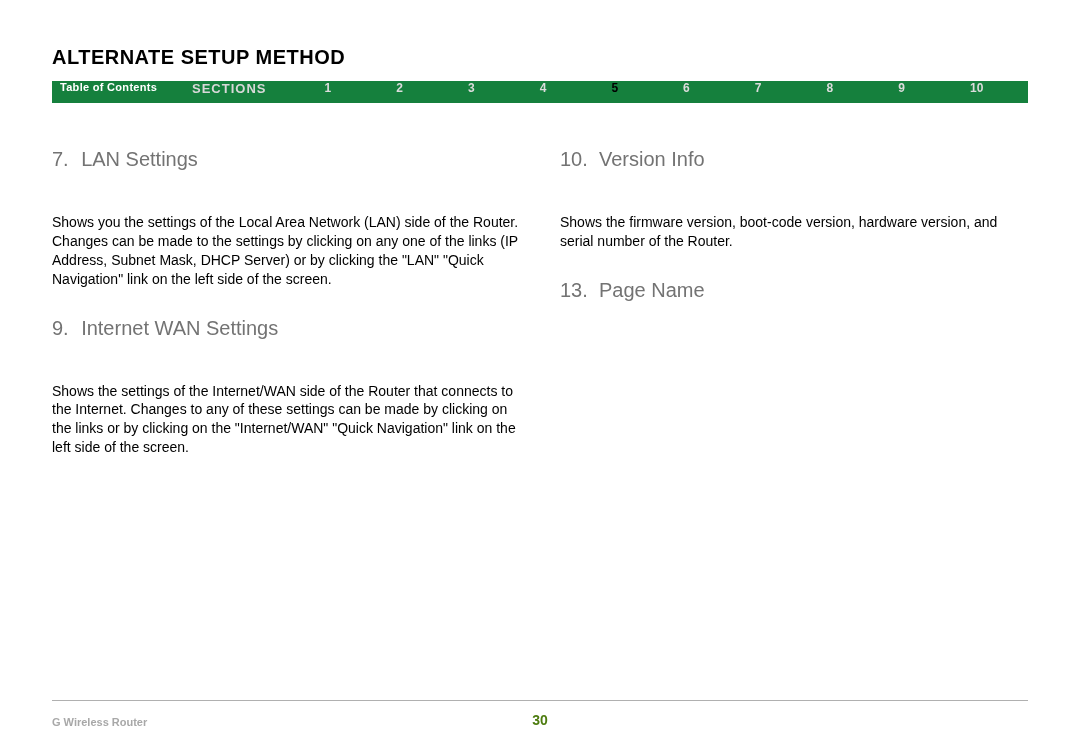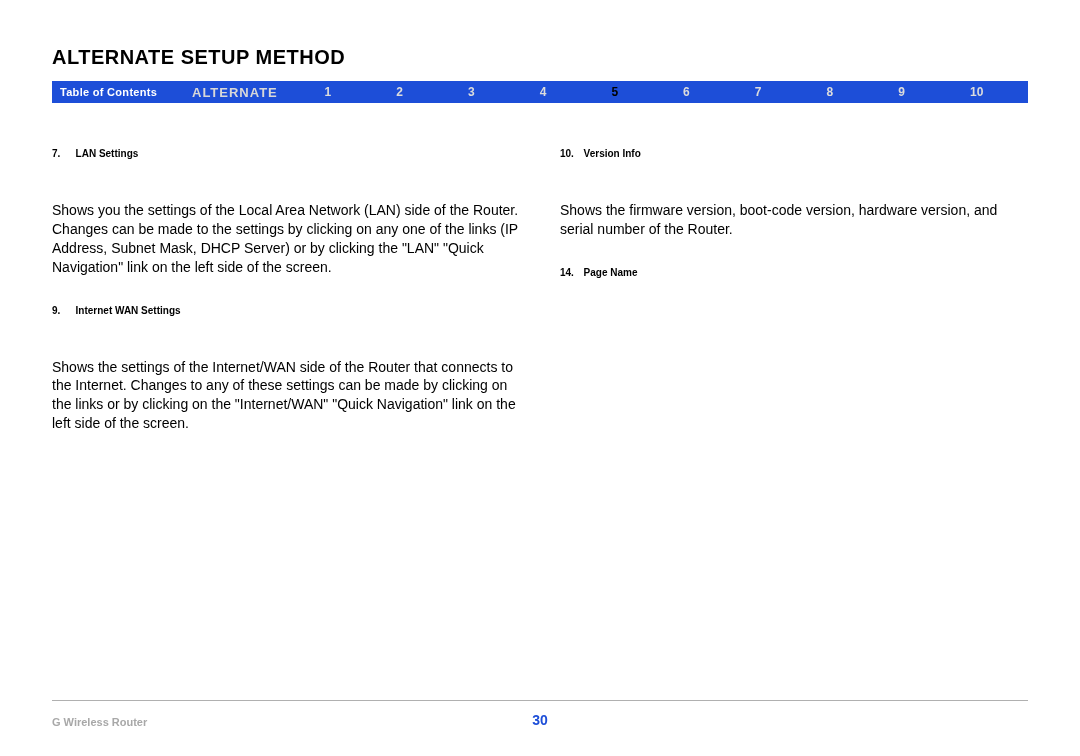--- a/index.html
+++ b/index.html
@@ -23,23 +23,22 @@
       font-weight: bold;
       letter-spacing: 0.5px;
       color: #000000;
     }
     .nav-bar {
       position: absolute;
       top: 81px;
       left: 52px;
       right: 52px;
       height: 22px;
-      background: #1d4ed8;
+      background: #15803d;
       display: flex;
-      align-items: center;
       color: #ffffff;
       font-size: 11px;
     }
     .nav-toc {
       padding-left: 8px;
       font-weight: bold;
       letter-spacing: 0.3px;
       width: 140px;
     }
     .nav-sections-label {
@@ -72,24 +71,24 @@
       display: flex;
       gap: 40px;
     }
     .column {
       flex: 1;
     }
     .item {
       margin-bottom: 28px;
     }
     .item-heading {
-      font-size: 10px;
-      font-weight: bold;
+      font-size: 20px;
+      font-weight: normal;
       margin-bottom: 10px;
-      color: #000000;
+      color: #737373;
     }
     .item-number {
       display: inline-block;
       min-width: 18px;
     }
     .item-body {
       font-size: 14px;
       line-height: 1.35;
       color: #000000;
       margin-top: 42px;
@@ -112,31 +111,31 @@
       margin-top: 40px;
     }
     .footer-page {
       position: absolute;
       bottom: 28px;
       left: 0;
       right: 0;
       text-align: center;
       font-size: 14px;
       font-weight: bold;
-      color: #1d4ed8;
+      color: #4d7c0f;
     }
   </style>
 </head>
 <body>
 
 <div class="page-title">ALTERNATE SETUP METHOD</div>
 
 <div class="nav-bar">
   <div class="nav-toc">Table of Contents</div>
-  <div class="nav-sections-label">ALTERNATE</div>
+  <div class="nav-sections-label">SECTIONS</div>
   <div class="nav-numbers">
     <span class="nav-number">1</span>
     <span class="nav-number">2</span>
     <span class="nav-number">3</span>
     <span class="nav-number">4</span>
     <span class="nav-number active">5</span>
     <span class="nav-number">6</span>
     <span class="nav-number">7</span>
     <span class="nav-number">8</span>
     <span class="nav-number">9</span>
@@ -163,21 +162,21 @@
   </div>
   <div class="column">
     <div class="item">
       <div class="item-heading">
         <span class="item-number">10.</span>&nbsp;&nbsp;<span>Version Info</span>
       </div>
       <div class="item-body">Shows the firmware version, boot-code version, hardware version, and serial number of the Router.</div>
     </div>
     <div class="item">
       <div class="item-heading">
-        <span class="item-number">14.</span>&nbsp;&nbsp;<span>Page Name</span>
+        <span class="item-number">13.</span>&nbsp;&nbsp;<span>Page Name</span>
       </div>
     </div>
   </div>
 </div>
 
 <div class="footer-line"></div>
 <div class="footer-left">G Wireless Router</div>
 <div class="footer-page">30</div>
 
 </body></html>

